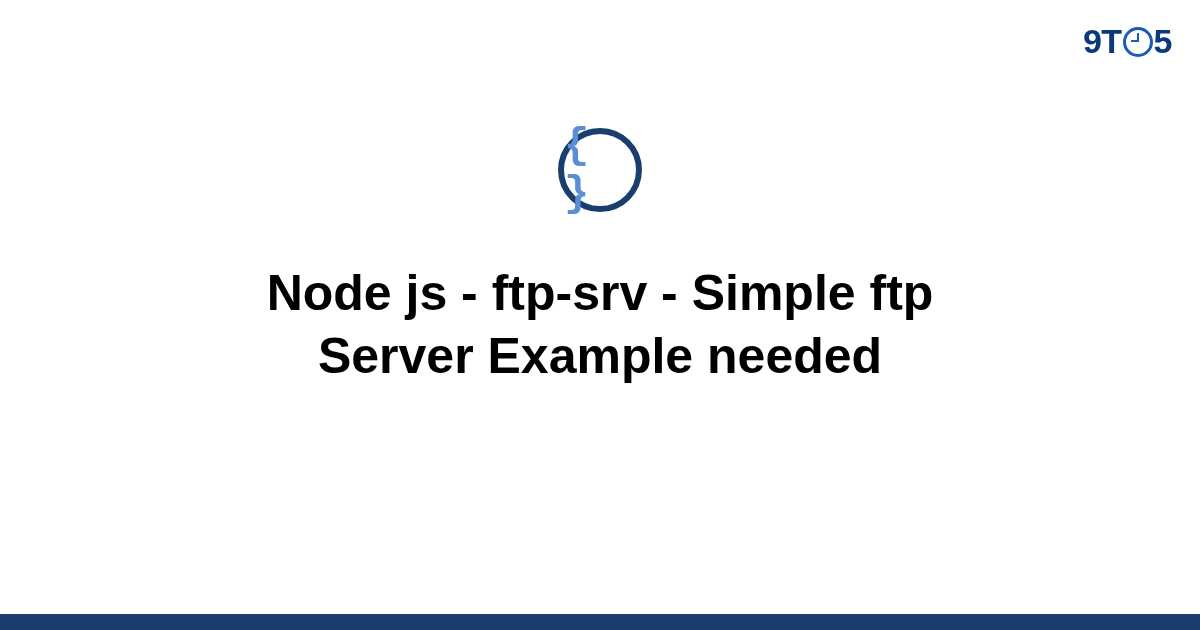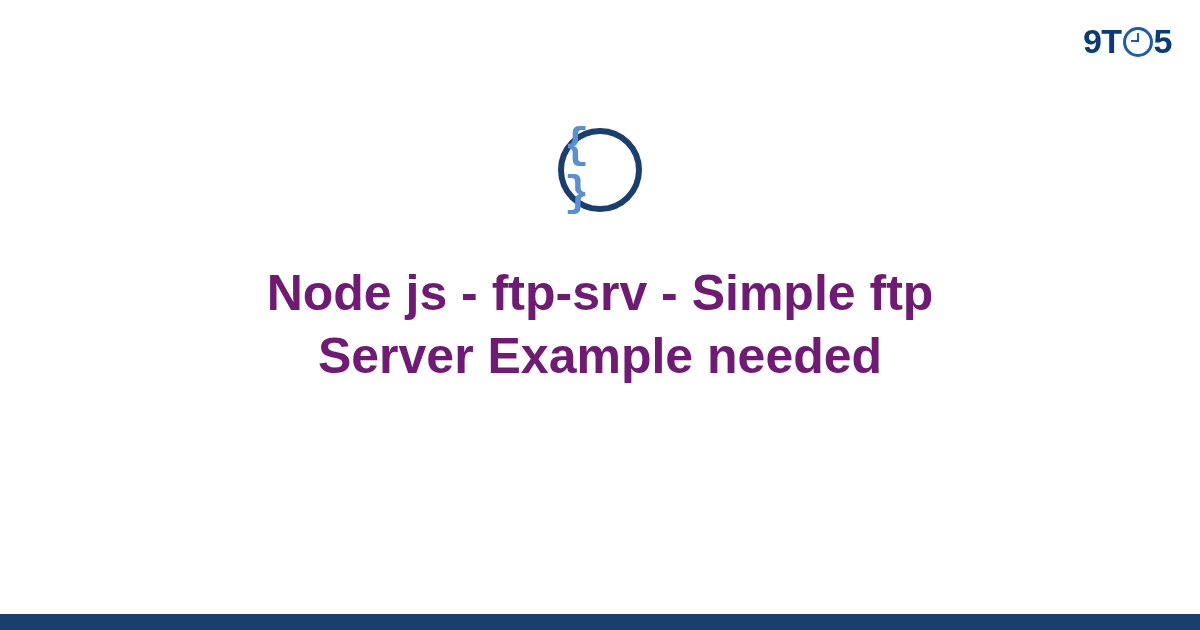--- a/index.html
+++ b/index.html
@@ -107,21 +107,21 @@
       font-size: 42px;
       font-weight: 700;
       color: #5a8fd4;
       letter-spacing: 4px;
       font-family: "Courier New", monospace;
     }
     
     .title {
       font-size: 50px;
       font-weight: 700;
-      color: #701a75;
+      color: #000000;
       text-align: center;
       line-height: 1.25;
       max-width: 900px;
       padding: 0 40px;
     }
     
     .bottom-bar {
       position: absolute;
       bottom: 0;
       left: 0;

